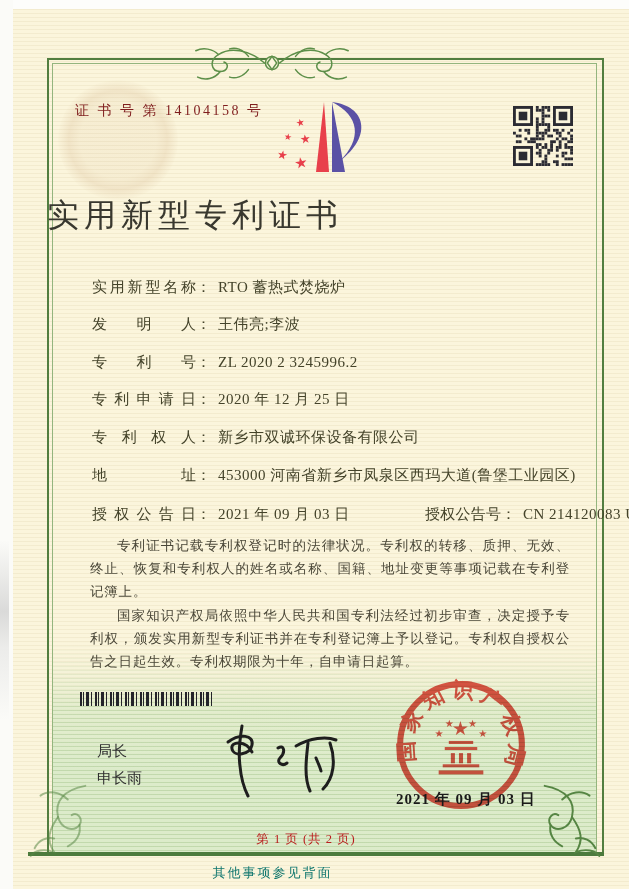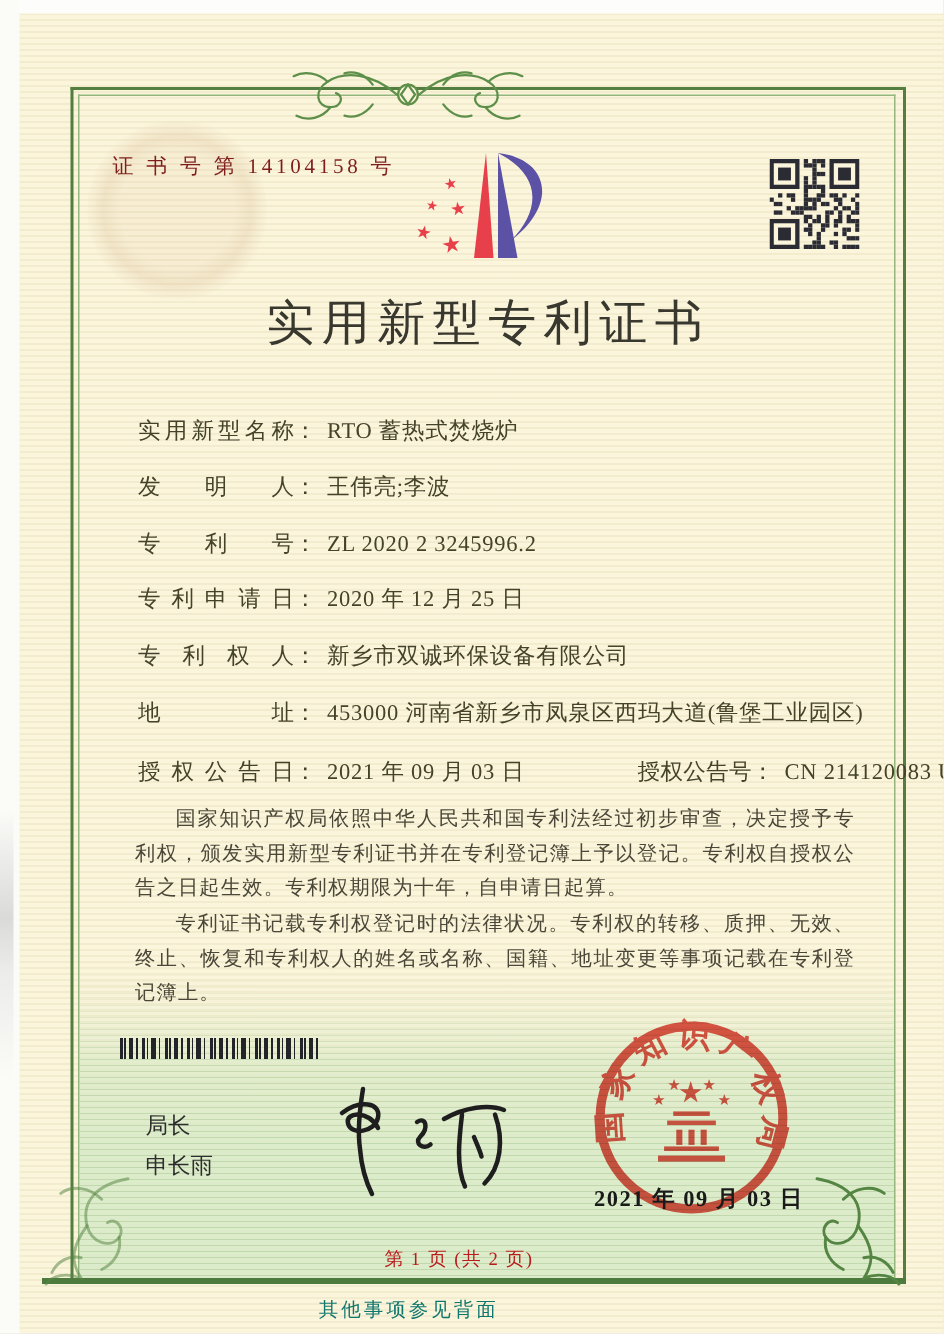--- a/index.html
+++ b/index.html
@@ -26,21 +26,21 @@
   .frame-outer{position:absolute;left:47px;top:58px;width:553px;height:795px;
         border:2px solid #527e40;border-bottom:none;}
   .frame-inner{position:absolute;left:52px;top:63px;width:543px;height:790px;
         border:1px solid #94b57e;border-bottom:none;}
   .frame-bottom{position:absolute;left:28px;top:852px;width:576px;height:4px;background:#4c7b3d;}
   .ornament{position:absolute;pointer-events:none;}
   
   .cert-no{position:absolute;left:75px;top:102px;font-size:14px;letter-spacing:2.5px;color:#7f1d1d;}
   .qr{position:absolute;left:513px;top:106px;width:60px;height:60px;}
   .logo{position:absolute;left:278px;top:93px;width:98px;height:86px;}
-  .title{position:absolute;left:47px;top:194px;width:557px;text-align:center;
+  .title{position:absolute;left:47px;top:194px;width:557px;text-align:left;
         font-size:32px;letter-spacing:5px;color:#39382f;font-weight:500;}
   
   .frow{position:absolute;left:92px;font-size:15px;white-space:nowrap;color:#44432a;}
   .flabel{display:inline-block;width:104px;text-align:justify;text-align-last:justify;vertical-align:top;}
   .fval{margin-left:7px;letter-spacing:.5px;margin-top:12px;}
   .grant2{position:absolute;left:333px;top:0;}
   .flabel.narrow{width:76px;}
   
   .body-text{position:absolute;left:90px;top:534px;width:480px;font-size:13.5px;
         line-height:23.2px;color:#4a4738;letter-spacing:.8px;text-align:justify;}
@@ -272,22 +272,22 @@
     <span class="flabel">地址</span><span>：</span><span class="fval">453000 河南省新乡市凤泉区西玛大道(鲁堡工业园区)</span>
   </div>
   <div class="frow" style="top:505px">
     <span class="flabel">授权公告日</span><span>：</span><span class="fval">2021 年 09 月 03 日</span>
     <span class="grant2">
       <span class="flabel narrow">授权公告号</span><span>：</span><span class="fval">CN 214120083 U</span>
     </span>
   </div>
 
   <div class="body-text">
+    <p>专利证书记载专利权登记时的法律状况。专利权的转移、质押、无效、终止、恢复和专利权人的姓名或名称、国籍、地址变更等事项记载在专利登记簿上。</p>
     <p>国家知识产权局依照中华人民共和国专利法经过初步审查，决定授予专利权，颁发实用新型专利证书并在专利登记簿上予以登记。专利权自授权公告之日起生效。专利权期限为十年，自申请日起算。</p>
-    <p>专利证书记载专利权登记时的法律状况。专利权的转移、质押、无效、终止、恢复和专利权人的姓名或名称、国籍、地址变更等事项记载在专利登记簿上。</p>
   </div>
 
   <div class="barcode"></div>
 
   <div class="signer">
     <div>局长</div>
     <div>申长雨</div>
   </div>
 
   <svg class="signature" viewBox="0 0 152 80">

